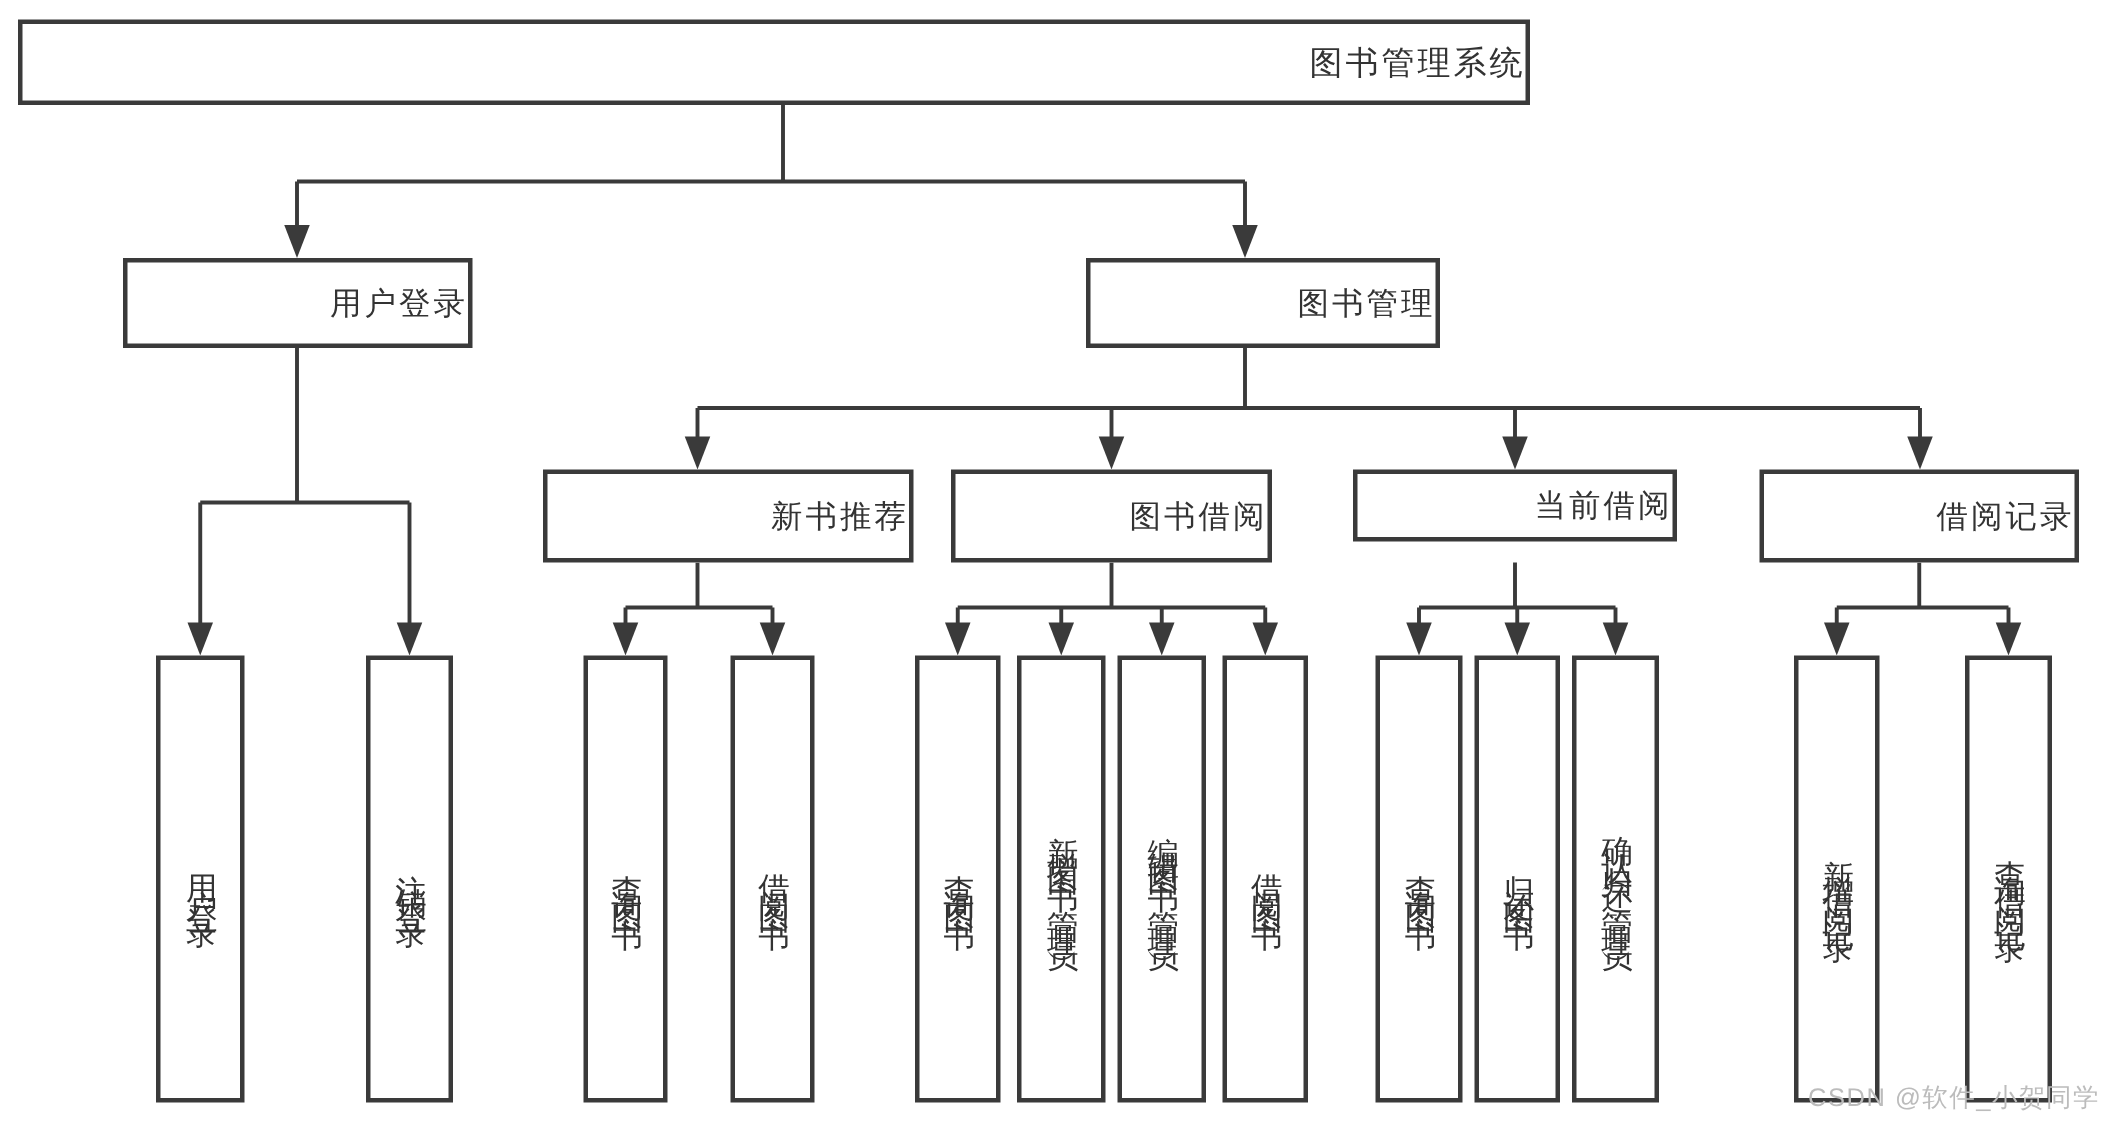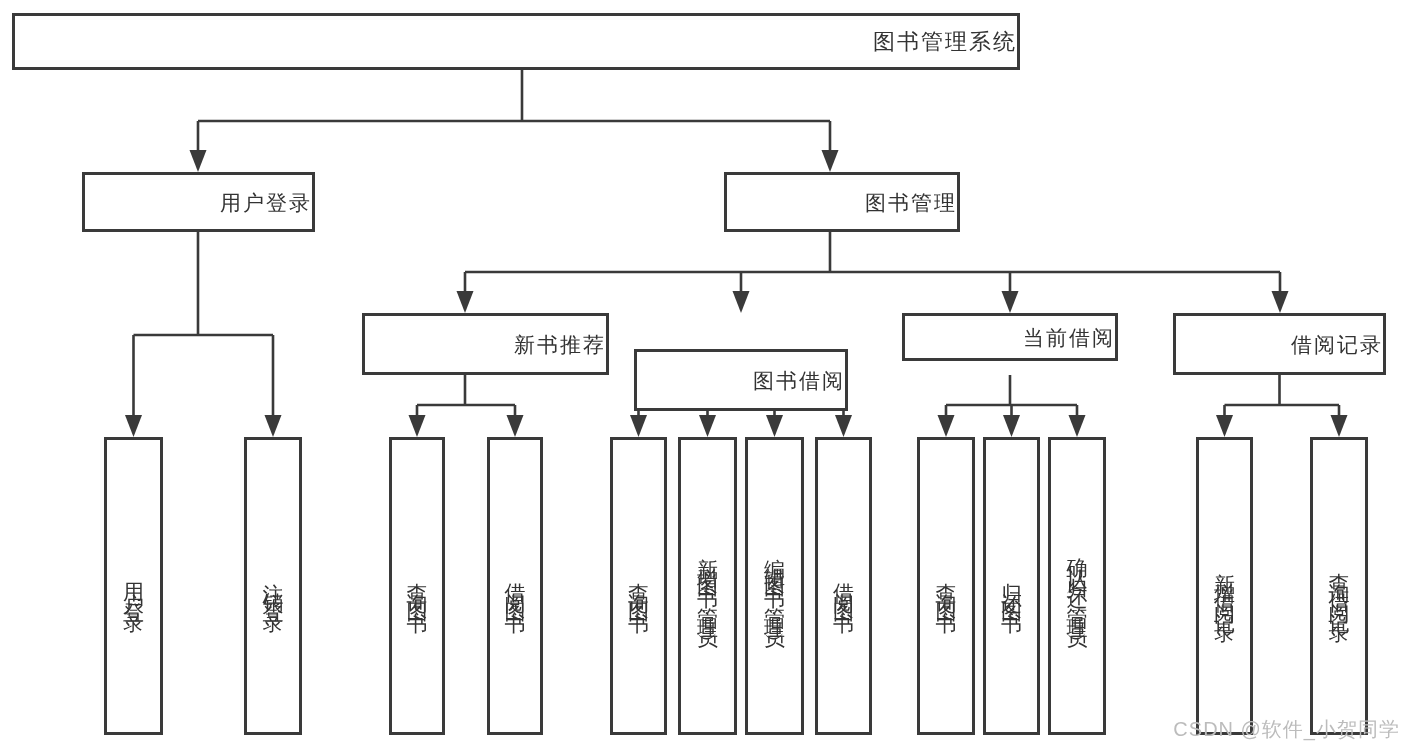--- a/index.html
+++ b/index.html
@@ -67,21 +67,21 @@
     letter-spacing: 10px;
     line-height: 1.05;
     max-height: 288px;
     white-space: nowrap;
   }
   .watermark {
     position: absolute;
     right: 5px;
     bottom: 4px;
     color: var(--watermark);
-    font-size: 20px;
+    font-size: 17px;
     letter-spacing: 1px;
     white-space: nowrap;
   }
 </style>
 </head>
 <body>
 
 <div class="canvas">
 
   <svg class="connectors" viewBox="0 0 1405 747" xmlns="http://www.w3.org/2000/svg">
@@ -127,21 +127,21 @@
   <div class="node" style="left:82px; top:172px; width:233px; height:60px;">
     <span>用户登录</span>
   </div>
   <div class="node" style="left:712px; top:172px; width:236px; height:60px;margin-left:12px;">
     <span>图书管理</span>
   </div>
 
   <div class="node" style="left:362px; top:313px; width:247px; height:62px;">
     <span>新书推荐</span>
   </div>
-  <div class="node" style="left:634px; top:313px; width:214px; height:62px;margin-top:36px;">
+  <div class="node" style="left:634px; top:313px; width:214px; height:62px;">
     <span>图书借阅</span>
   </div>
   <div class="node" style="left:902px; top:313px; width:216px; height:48px;">
     <span>当前借阅</span>
   </div>
   <div class="node" style="left:1173px; top:313px; width:213px; height:62px;">
     <span>借阅记录</span>
   </div>
 
   <div class="leaf" style="left:104px; width:59px;">

